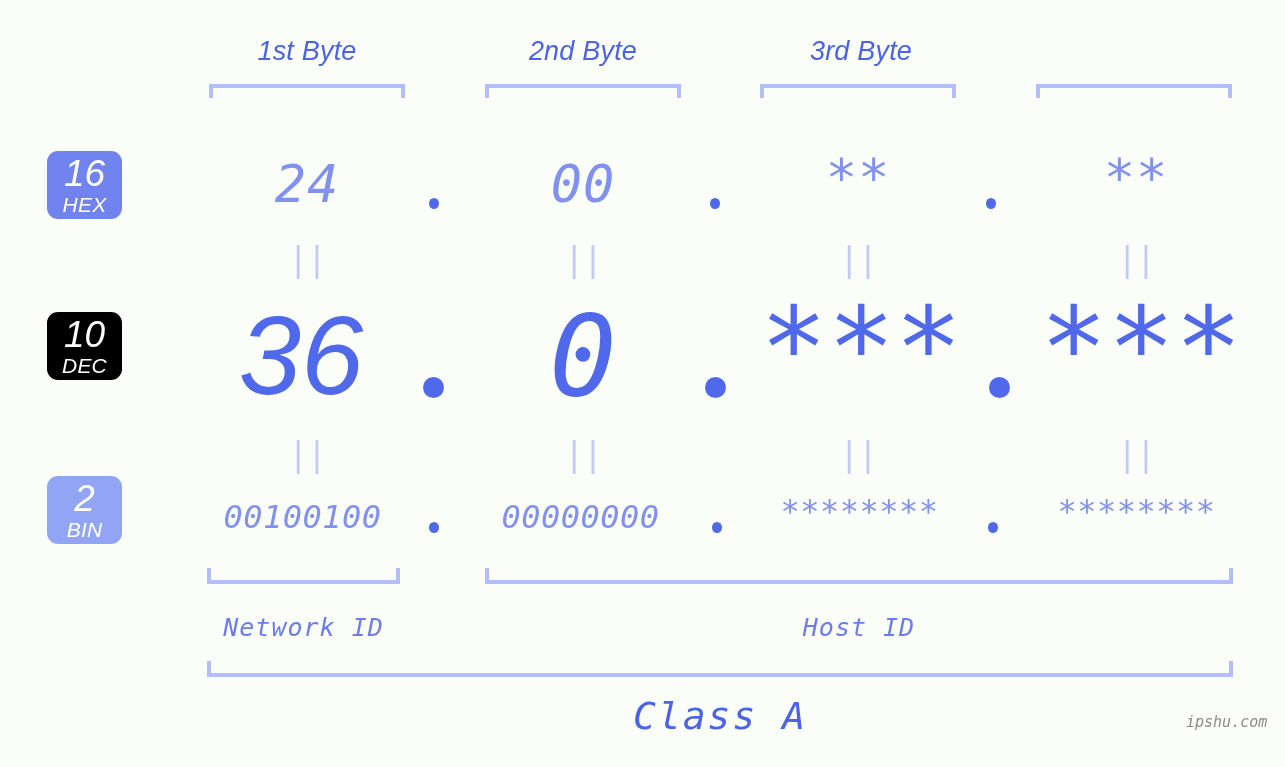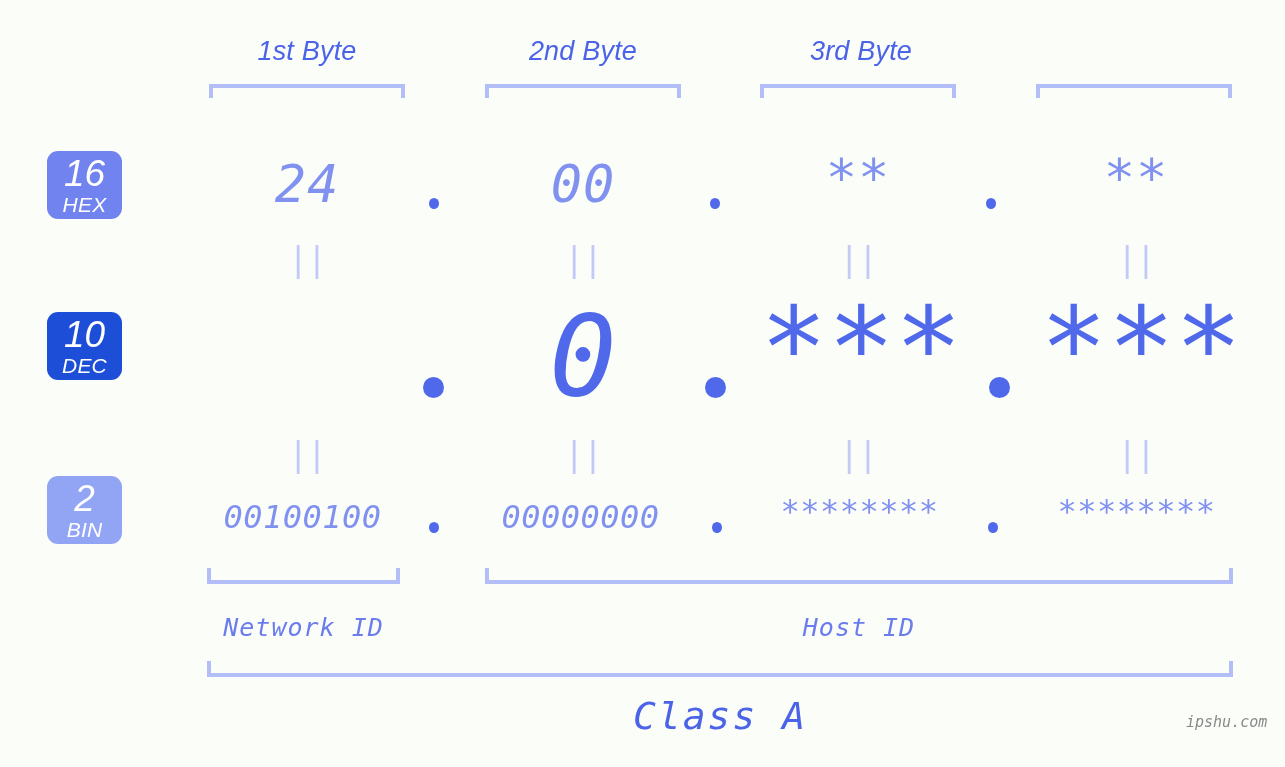--- a/index.html
+++ b/index.html
@@ -173,21 +173,21 @@
 
   <div class="bracket-top" style="left:209px; top:84px; width:196px;"></div>
   <div class="bracket-top" style="left:485px; top:84px; width:196px;"></div>
   <div class="bracket-top" style="left:760px; top:84px; width:196px;"></div>
   <div class="bracket-top" style="left:1036px; top:84px; width:196px;"></div>
 
   <div class="badge" style="left:47px; top:151px; background:#7083ee;">
     <span class="num">16</span>
     <span class="lbl">HEX</span>
   </div>
-  <div class="badge" style="left:47px; top:312px; background:#1d4ed8;">
+  <div class="badge" style="left:47px; top:312px; background:#000000;">
     <span class="num">10</span>
     <span class="lbl">DEC</span>
   </div>
   <div class="badge" style="left:47px; top:476px; background:#92a5f5;">
     <span class="num">2</span>
     <span class="lbl">BIN</span>
   </div>
 
   <div class="cell hexval" style="left:211px; top:158px; width:192px;">24</div>
   <div class="dot sm" style="left:429px; top:198px;"></div>
@@ -195,20 +195,21 @@
   <div class="dot sm" style="left:710px; top:198px;"></div>
   <div class="cell hexstar" style="left:762px; top:152px; width:192px;">**</div>
   <div class="dot sm" style="left:986px; top:198px;"></div>
   <div class="cell hexstar" style="left:1040px; top:152px; width:192px;">**</div>
 
   <div class="eq" style="left:211px; top:243px; width:192px; text-align:center;">||</div>
   <div class="eq" style="left:487px; top:243px; width:192px; text-align:center;">||</div>
   <div class="eq" style="left:762px; top:243px; width:192px; text-align:center;">||</div>
   <div class="eq" style="left:1040px; top:243px; width:192px; text-align:center;">||</div>
 
+  <div class="cell decval plain" style="left:205px; top:300px; width:192px;">36</div>
   <div class="dot lg" style="left:423px; top:377px;"></div>
   <div class="cell decval" style="left:487px; top:300px; width:192px;">0</div>
   <div class="dot lg" style="left:705px; top:377px;"></div>
   <div class="cell decval" style="left:760px; top:292px; width:192px;">***</div>
   <div class="dot lg" style="left:989px; top:377px;"></div>
   <div class="cell decval" style="left:1040px; top:292px; width:192px;">***</div>
 
   <div class="eq" style="left:211px; top:438px; width:192px; text-align:center;">||</div>
   <div class="eq" style="left:487px; top:438px; width:192px; text-align:center;">||</div>
   <div class="eq" style="left:762px; top:438px; width:192px; text-align:center;">||</div>

